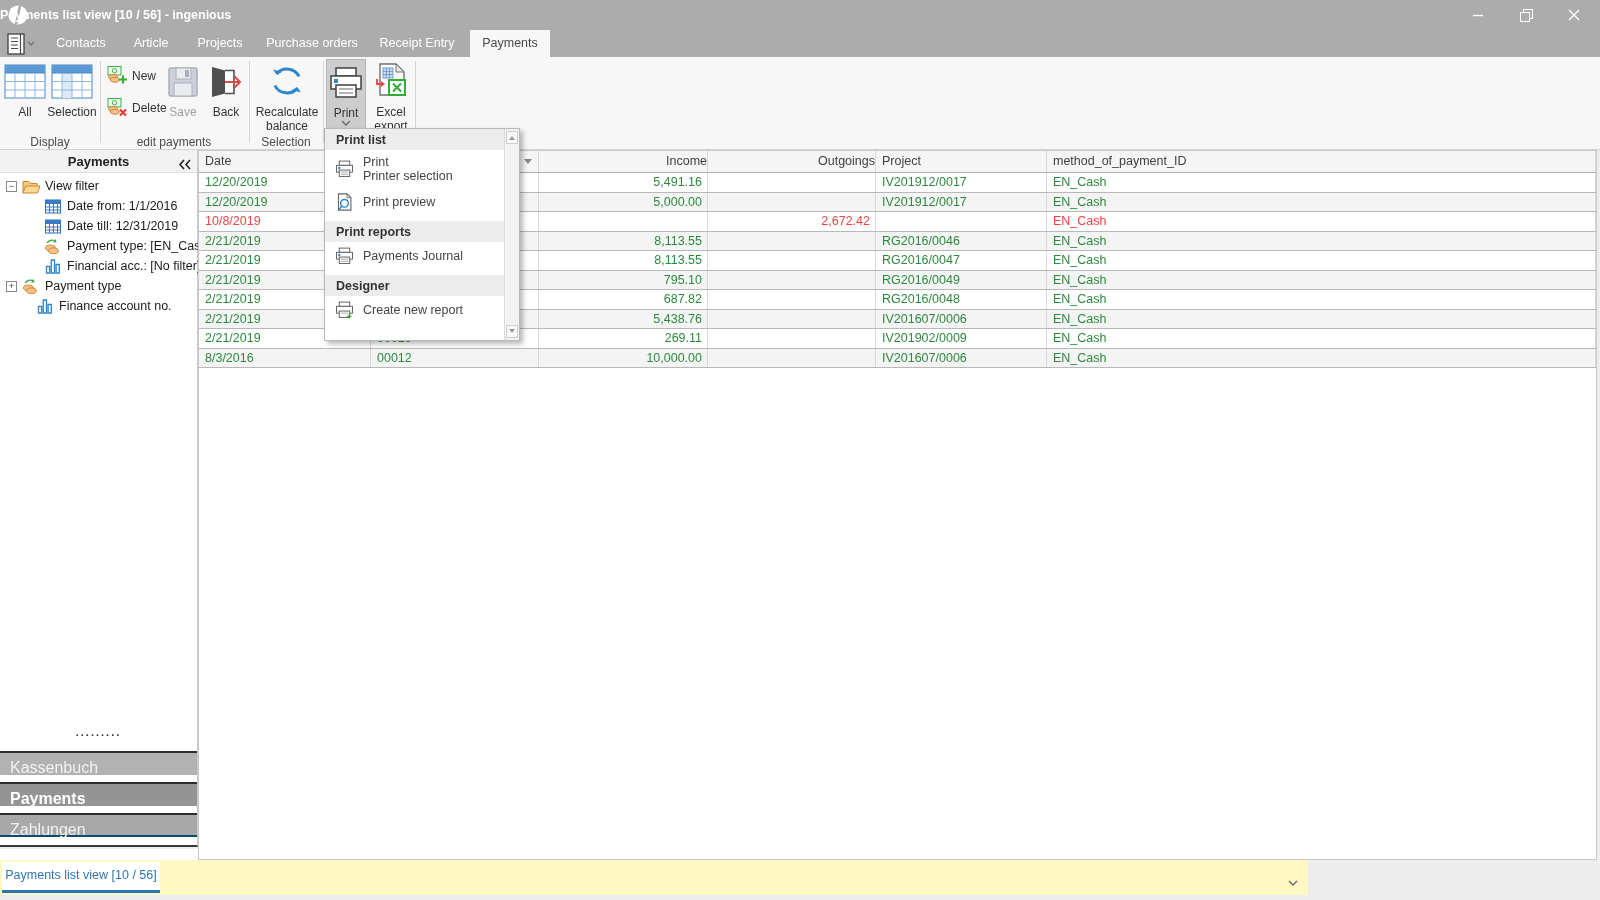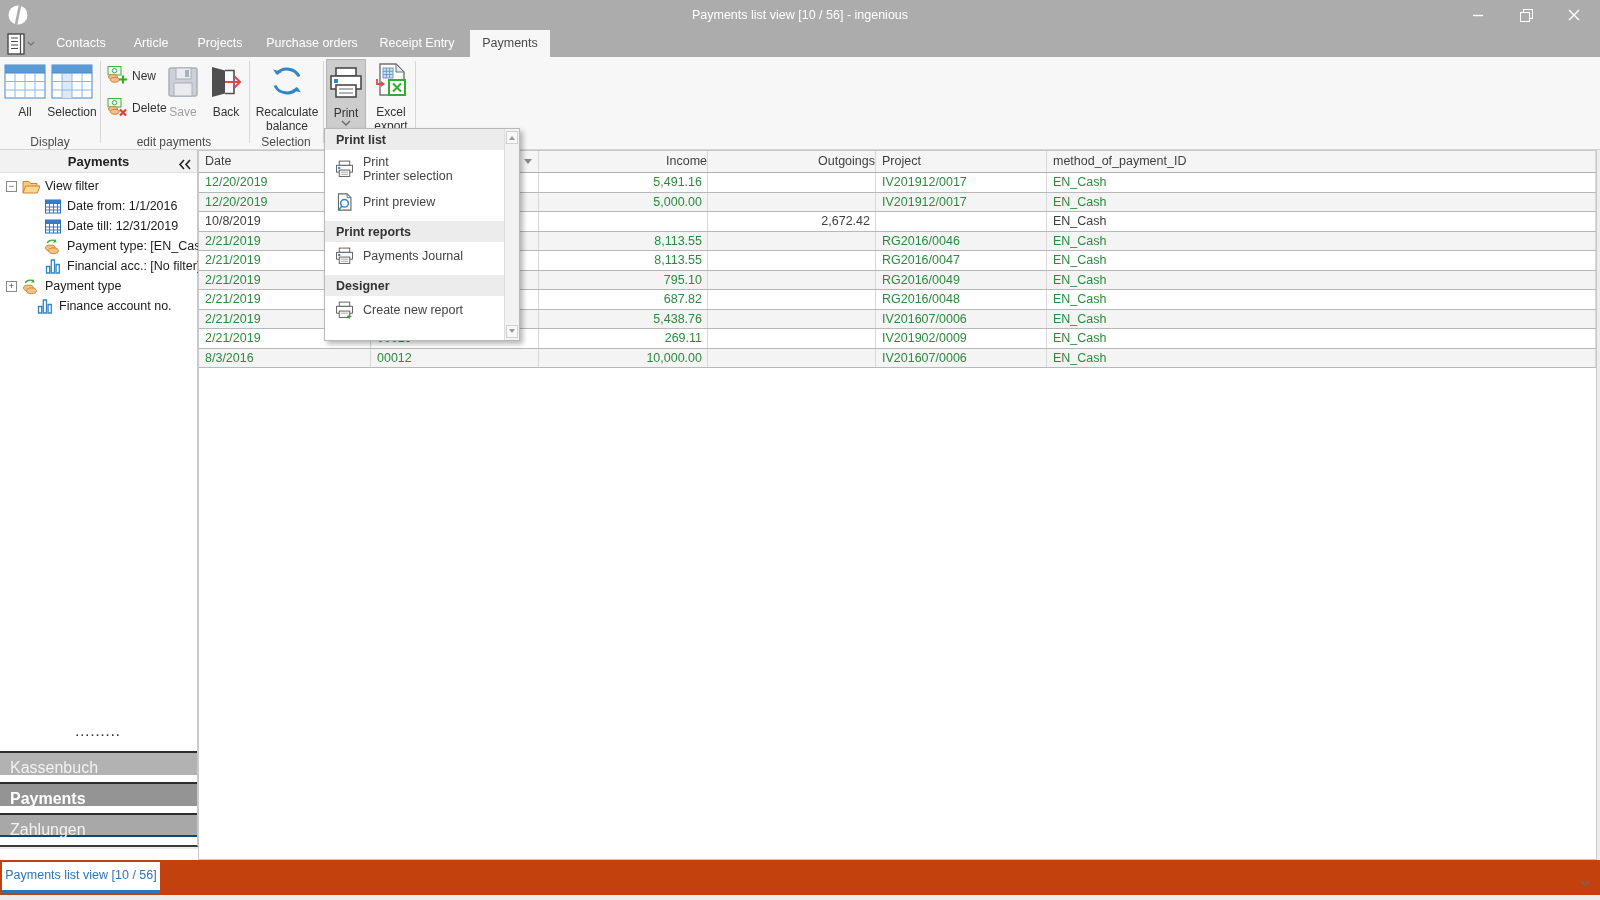--- a/index.html
+++ b/index.html
@@ -4,21 +4,21 @@
 <style>
   * { box-sizing: border-box; margin: 0; padding: 0; }
   html,body { width:1600px; height:900px; }
   body { font-family:"Liberation Sans","DejaVu Sans",sans-serif; background:#ededed; overflow:hidden; }
   #app { position:relative; width:1600px; height:900px; background:#ededed; }
 
   
   .titlebar { position:absolute; left:0; top:0; width:1600px; height:30px; background:#acacac; }
   .titlebar .logo { position:absolute; left:8px; top:5px; width:20px; height:20px; }
   .titlebar .title { position:absolute; left:0; right:0; top:0; height:30px; line-height:30px;
-                     text-align:center; color:#fff; font-size:12.5px; }
+                     text-align:left; color:#fff; font-size:12.5px;font-weight:bold; }
   .win-btn { position:absolute; top:0; width:44px; height:30px; display:flex; align-items:center; justify-content:center; }
   .win-btn.min { right:100px; } .win-btn.res { right:52px; } .win-btn.cls { right:4px; }
 
   
   .tabrow { position:absolute; left:0; top:30px; width:1600px; height:27px; background:#acacac; }
   .appmenu { position:absolute; left:6px; top:2px; width:34px; height:24px; display:flex; align-items:center; }
   .rtab { position:absolute; top:0; height:27px; line-height:27px; text-align:center; color:#fff;
           font-size:12.5px; cursor:default; }
   .rtab.active { background:#f7f7f7; color:#4a4a4a; }
   .tab-search { position:absolute; right:0; top:0; height:27px; display:flex; align-items:center; gap:8px; padding-right:14px; }
@@ -65,21 +65,21 @@
   
   .grid { position:absolute; left:198px; top:150px; width:1399px; height:710px; background:#fff;
           border:1px solid #c9c9c9; overflow:hidden; }
   .thead { display:flex; height:22px; background:#f5f5f5; border-bottom:1px solid #b0b0b0; }
   .hcell { font-size:12.5px; color:#3f3f3f; padding:3px 0 0 6px; border-right:1px solid #d8d8d8;
            position:relative; white-space:nowrap; }
   .trow { display:flex; height:19.5px; border-bottom:1px solid #b8b8b8; background:#fff; }
   .trow.alt { background:#f4f4f4; }
   .tcell { font-size:12.5px; padding:2px 5px 0 6px; border-right:1px solid #d8d8d8; color:#2c8a3e;
            white-space:nowrap; overflow:hidden; }
-  .trow.red .tcell { color:#404040; }
+  .trow.red .tcell { color:#ef4444; }
   .c0 { width:172px; } .c1 { width:168px; } .c2 { width:169px; text-align:right; }
   .c3 { width:168px; text-align:right; } .c4 { width:171px; } .c5 { width:549px; }
   .sort-desc { position:absolute; right:6px; top:8px; width:0; height:0;
                border:4px solid transparent; border-top:5px solid #888; }
 
   
   .dropdown { position:absolute; left:324px; top:128px; width:196px; height:213px; background:#fff;
               border:1px solid #b8b8b8; box-shadow:3px 3px 5px rgba(0,0,0,.28); z-index:50; }
   .dd-inner { position:absolute; left:0; top:0; right:15px; bottom:0; }
   .dd-sec { background:#ececec; font-weight:bold; font-size:12.5px; color:#333; padding:4px 0 3px 11px; }
@@ -88,21 +88,21 @@
   .dd-item .micon svg { width:19px; height:18px; }
   .dd-lines div { line-height:14px; }
   .dd-scroll { position:absolute; right:0; top:0; bottom:0; width:15px; background:#f2f2f2; border-left:1px solid #dcdcdc; }
   .dd-arrow { position:absolute; left:1px; width:12px; height:13px; background:#f7f7f7; border:1px solid #cfcfcf;
               display:flex; align-items:center; justify-content:center; }
   .dd-arrow.up { top:2px; } .dd-arrow.down { bottom:2px; }
   .tri-up { width:0;height:0;border:3px solid transparent;border-bottom:4px solid #9a9a9a; margin-bottom:2px;}
   .tri-down { width:0;height:0;border:3px solid transparent;border-top:4px solid #9a9a9a; margin-top:2px;}
 
   
-  .bottom-strip { position:absolute; left:0; top:860px; width:1600px; height:35px; background:#c2410c; }
+  .bottom-strip { position:absolute; left:0; top:860px; width:1308px; height:35px; background:#fef9c3; }
   .bottom-tab { position:absolute; left:2px; top:2px; width:158px; height:31px; background:#fff;
                 border-bottom:3px solid #2e75b6; color:#2e75b6; font-size:12.5px; text-align:center;
                 line-height:27px; }
   .bottom-arrow { position:absolute; right:10px; top:12px; }
 </style>
 </head>
 <body>
 
 <div id="app">
 

